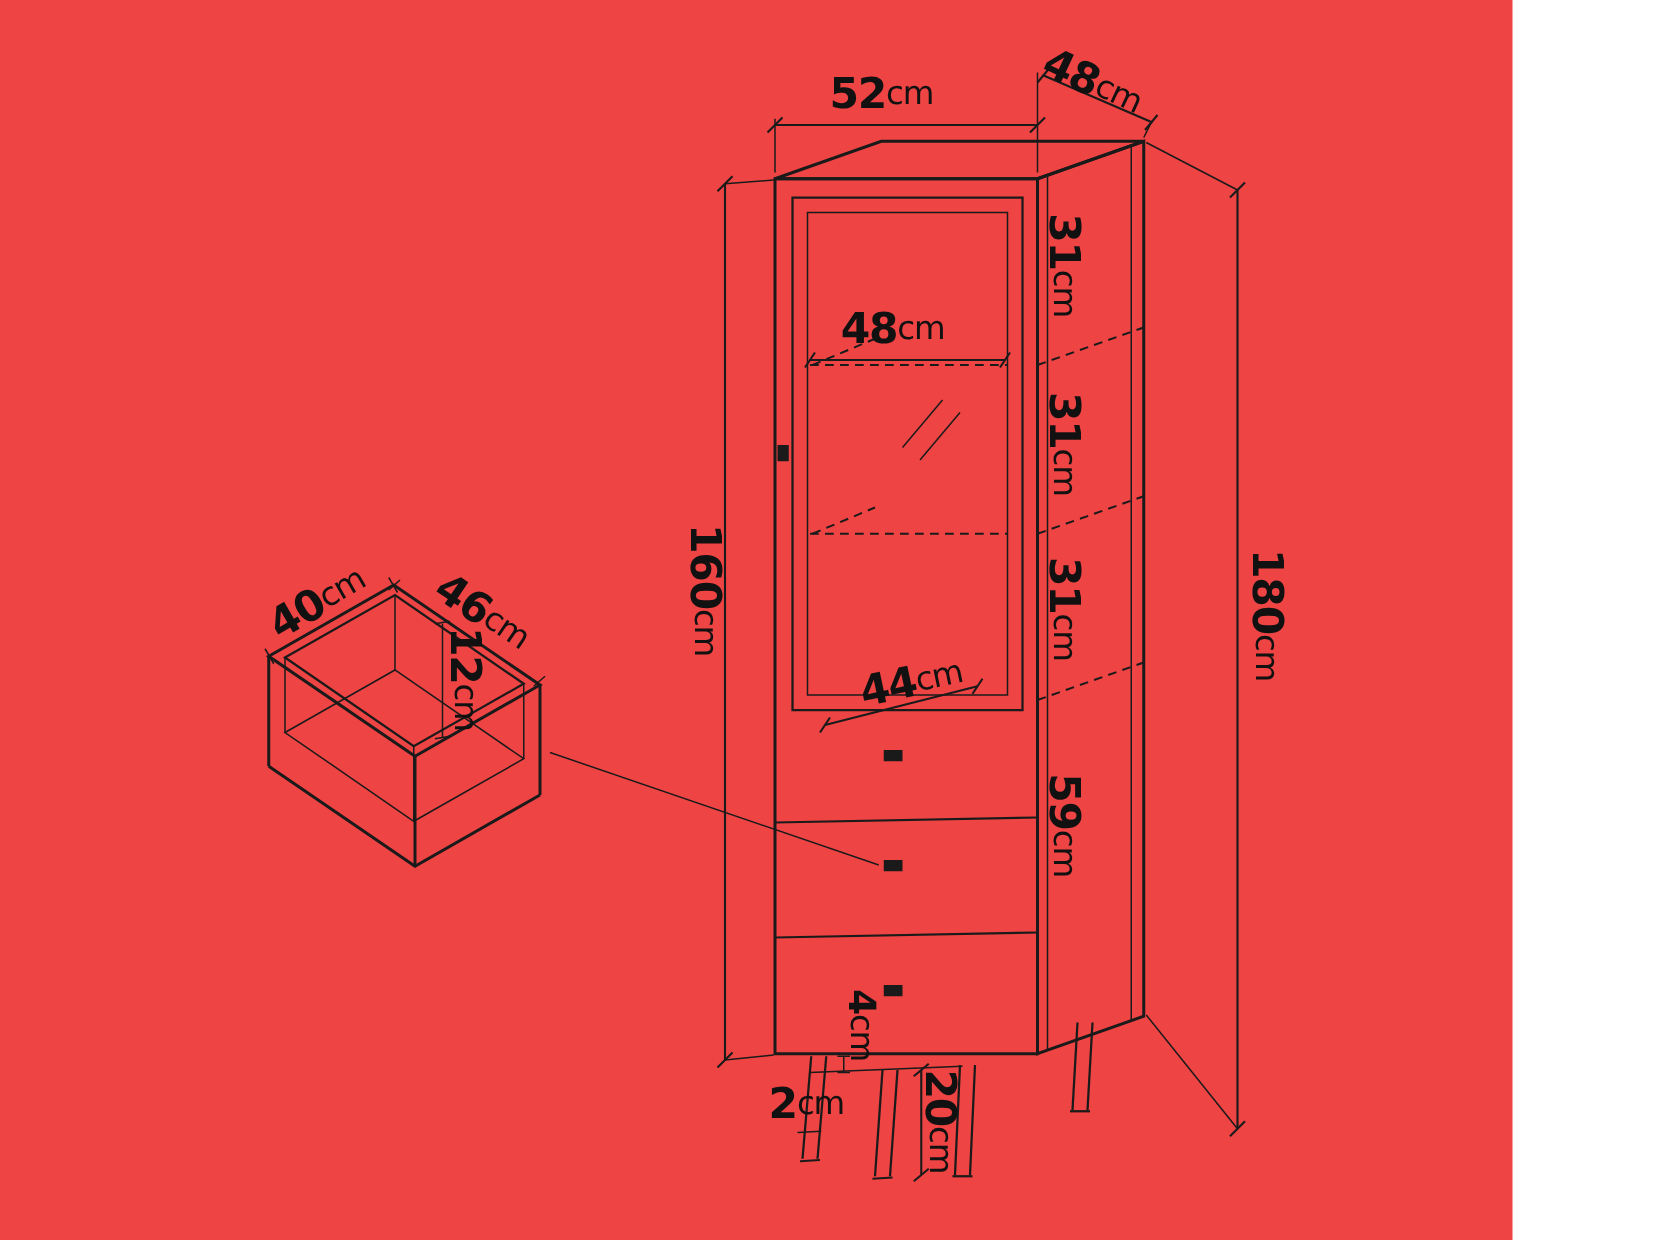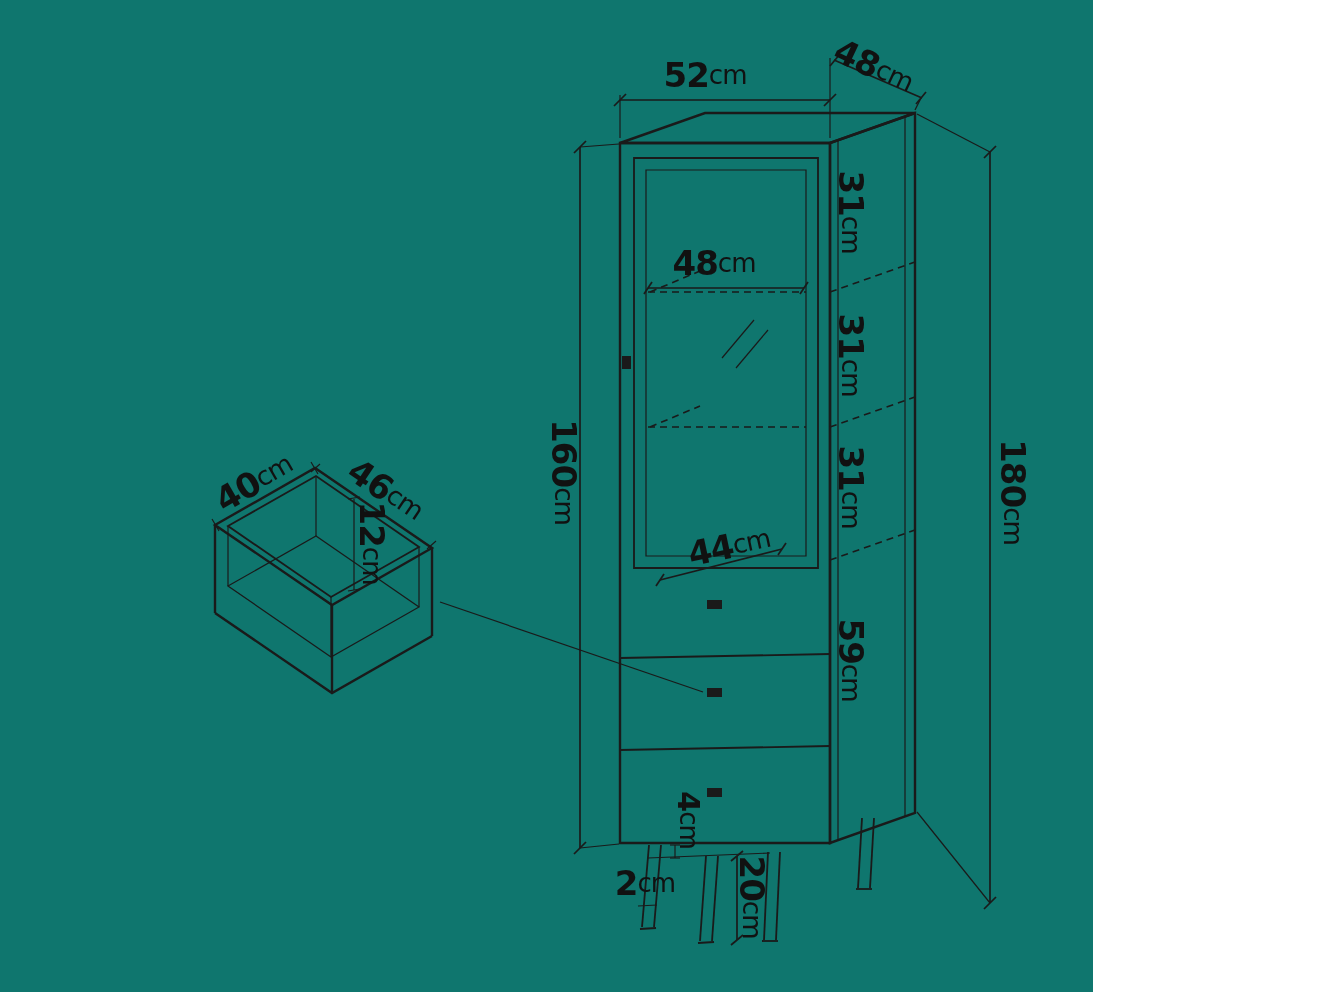--- a/index.html
+++ b/index.html
@@ -1,16 +1,16 @@
 <!DOCTYPE html>
 <html><head>
 <meta charset="utf-8">
 <style>
   html,body{margin:0;padding:0;background:#ffffff;}
-  .canvas{position:relative;width:1093px;height:992px;background:#0f766e;overflow:hidden;}
+  .canvas{position:relative;width:1210px;height:992px;background:#ef4444;overflow:hidden;}
   svg{display:block;}
   .art{stroke:#1a1a1a;fill:none;}
   .w-outer{stroke-width:2.4px;}
   .w-mid{stroke-width:1.8px;}
   .w-thin{stroke-width:1.2px;}
   .dashed{stroke-dasharray:7 5;stroke-width:1.6px;}
   .dimline{stroke-width:1.7px;}
   .labels text{fill:#111;}
   .num{font-family:"DejaVu Sans",sans-serif;font-weight:700;font-size:34px;letter-spacing:-1px;}
   .num-sm{font-family:"DejaVu Sans",sans-serif;font-weight:700;font-size:30px;letter-spacing:-1px;}

